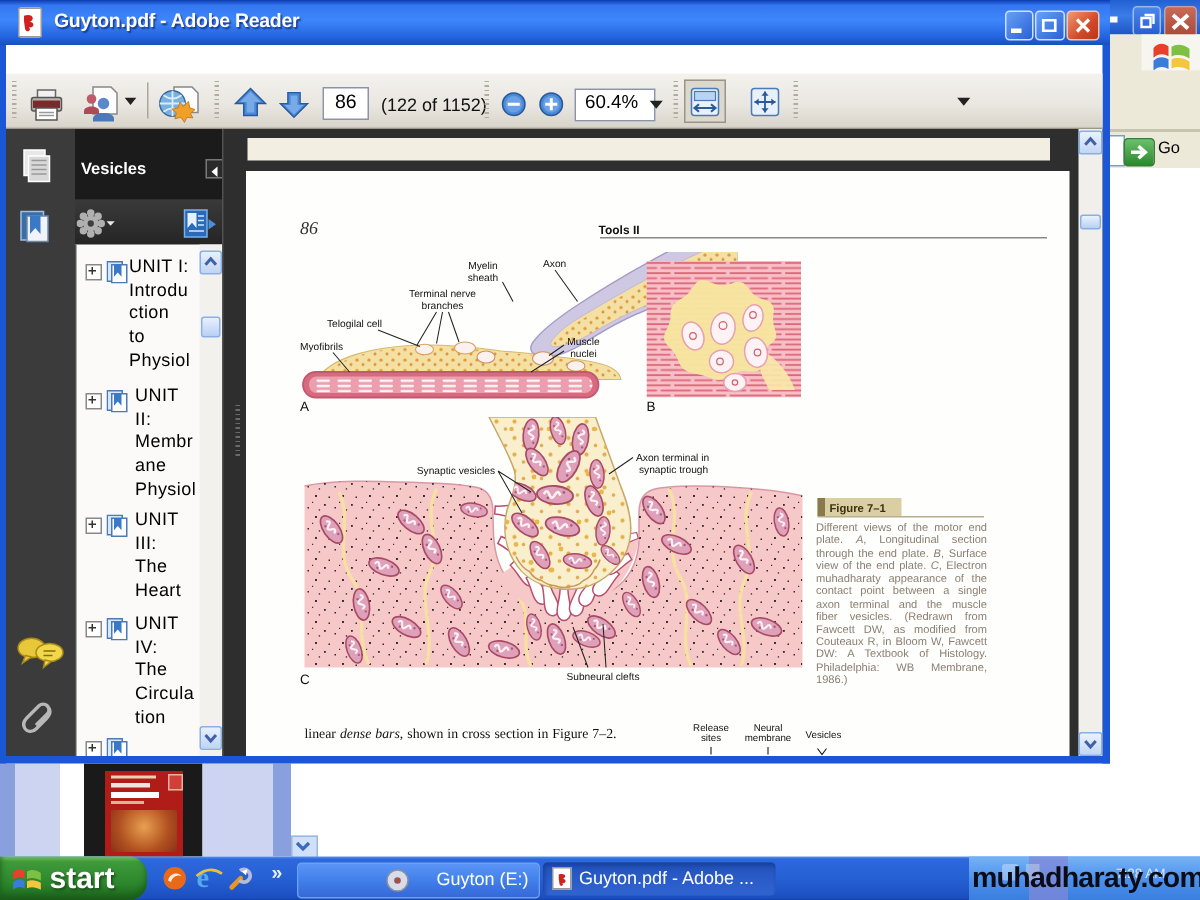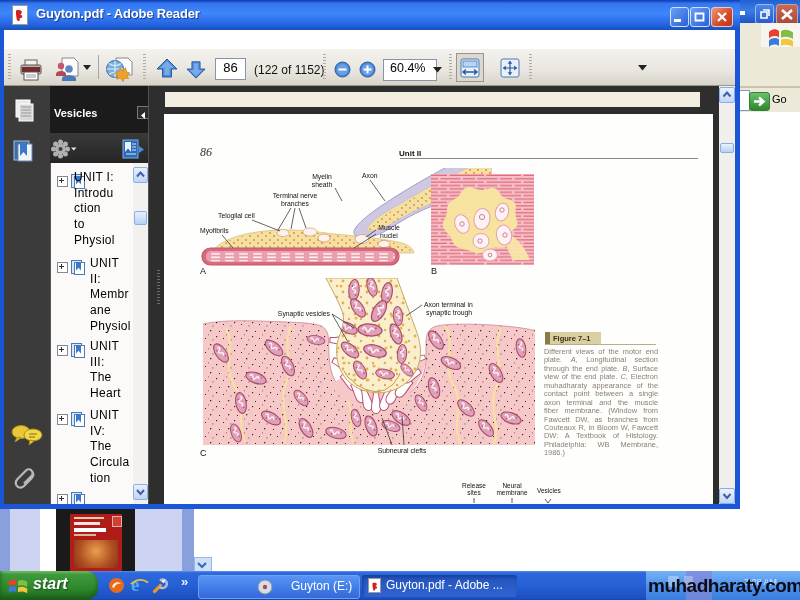--- a/index.html
+++ b/index.html
@@ -253,21 +253,21 @@
 
     <div class="abs" style="left:46px;top:77px;width:98px;height:341px;background:#fbfaf8;border-left:1px solid #555;"></div>
 
     <div class="abs" id="tree" style="left:46px;top:77px;width:87px;height:341px;overflow:hidden;font-size:12px;letter-spacing:0.3px;color:#000;line-height:15.7px;">
       <div class="abs plus" style="left:7px;top:13px;"></div>
       <svg class="abs bmk" style="left:21px;top:11px;" width="15" height="15" viewBox="0 0 15 15">
           <rect x="0.5" y="0.5" width="10" height="13" fill="#d8e8f8" stroke="#4a7ab8"></rect>
           <rect x="3.5" y="2.5" width="10" height="12" fill="#fff" stroke="#4a7ab8"></rect>
           <path d="M5 2.5v8l2.5-2.8L10 10.5v-8z" fill="#3a78c8"></path>
         </svg>
-      <div class="abs" style="left:24px;top:7px;">UNIT I:<br>Introdu<br>ction<br>to<br>Physiol</div>
+      <div class="abs" style="left:36px;top:7px;">UNIT I:<br>Introdu<br>ction<br>to<br>Physiol</div>
       <div class="abs plus" style="left:7px;top:99px;"></div>
       <svg class="abs bmk" style="left:21px;top:97px;" width="15" height="15" viewBox="0 0 15 15">
           <rect x="0.5" y="0.5" width="10" height="13" fill="#d8e8f8" stroke="#4a7ab8"></rect>
           <rect x="3.5" y="2.5" width="10" height="12" fill="#fff" stroke="#4a7ab8"></rect>
           <path d="M5 2.5v8l2.5-2.8L10 10.5v-8z" fill="#3a78c8"></path>
         </svg>
       <div class="abs" style="left:40px;top:93px;">UNIT<br>II:<br>Membr<br>ane<br>Physiol</div>
       <div class="abs plus" style="left:7px;top:182px;"></div>
       <svg class="abs bmk" style="left:21px;top:180px;" width="15" height="15" viewBox="0 0 15 15">
           <rect x="0.5" y="0.5" width="10" height="13" fill="#d8e8f8" stroke="#4a7ab8"></rect>
@@ -305,21 +305,21 @@
     </div>
 
     <div class="abs" style="left:144px;top:0;width:16px;height:418px;background:#2e2e2e;border-left:1px solid #515151;">
       <div class="abs" style="left:8px;top:184px;width:3px;height:36px;background-image:repeating-linear-gradient(180deg,#6a6a6a 0,#6a6a6a 1px,transparent 1px,transparent 3px);"></div>
     </div>
 
     <div class="abs" id="pane" style="left:160px;top:0;width:555px;height:418px;background:#2e2e2e;">
       <div class="abs" style="left:1px;top:6px;width:535px;height:15px;background:#f2eee2;"></div>
       <div class="abs" id="page" style="left:0;top:28px;width:549px;height:390px;background:#fefefc;overflow:hidden;">
         <div class="abs" style="left:36px;top:31px;font:italic 12px 'Liberation Serif',serif;color:#333;">86</div>
-        <div class="abs" style="left:235px;top:35px;font:bold 8px 'Liberation Sans',sans-serif;color:#111;">Unit II</div>
+        <div class="abs" style="left:235px;top:35px;font:bold 8px 'Liberation Sans',sans-serif;color:#111;">Tools II</div>
         <div class="abs" style="left:236px;top:44px;width:298px;height:1px;background:#888;"></div>
 
         <svg class="abs" style="left:32px;top:54px;" width="296" height="112" viewBox="0 0 296 112">
           <defs>
             <pattern id="odots" width="8" height="7" patternUnits="userSpaceOnUse">
               <circle cx="2" cy="2" r="1.1" fill="#e29a38"></circle>
               <circle cx="6" cy="5" r="1" fill="#db9343"></circle>
             </pattern>
             <pattern id="stri" width="14" height="3.5" patternUnits="userSpaceOnUse">
               <rect x="1" y="1" width="9" height="1.6" rx="0.8" fill="#fff" opacity="0.9"></rect>
@@ -549,29 +549,30 @@
         <div class="abs" style="left:389px;top:220px;font:bold 7.5px 'Liberation Sans',sans-serif;color:#3a3010;">Figure 7–1</div>
         <div class="abs" style="left:381px;top:230px;width:111px;height:1px;background:#b8ae8e;"></div>
         <div class="abs" id="cap" style="left:380px;top:234px;width:114px;font:7.4px 'Liberation Sans',sans-serif;color:#8a7e72;">
           <div class="capl">Different views of the motor end</div>
           <div class="capl">plate. <i>A</i>, Longitudinal section</div>
           <div class="capl">through the end plate. <i>B</i>, Surface</div>
           <div class="capl">view of the end plate. <i>C</i>, Electron</div>
           <div class="capl">muhadharaty appearance of the</div>
           <div class="capl">contact point between a single</div>
           <div class="capl">axon terminal and the muscle</div>
-          <div class="capl">fiber membrane. (Window from</div>
-          <div class="capl">Fawcett DW, as branches from</div>
+          <div class="capl">fiber vesicles. (Redrawn from</div>
+          <div class="capl">Fawcett DW, as modified from</div>
           <div class="capl">Couteaux R, in Bloom W, Fawcett</div>
           <div class="capl">DW: A Textbook of Histology.</div>
           <div class="capl">Philadelphia: WB Membrane,</div>
           <div>1986.)</div>
         </div>
 
         <div class="abs" style="left:39px;top:370px;width:208px;font:9.2px 'Liberation Serif',serif;color:#111;">
+          <div style="text-align:justify;text-align-last:justify;">linear <i>dense bars</i>, shown in cross section in Figure 7–2.</div>
         </div>
 
         <div class="abs" style="left:285px;top:368px;width:50px;text-align:center;font:6.5px 'Liberation Sans',sans-serif;color:#111;">Release<br>sites</div>
         <div class="abs" style="left:323px;top:368px;width:50px;text-align:center;font:6.5px 'Liberation Sans',sans-serif;color:#111;">Neural<br>membrane</div>
         <div class="abs" style="left:373px;top:373px;font:6.5px 'Liberation Sans',sans-serif;color:#111;">Vesicles</div>
         <svg class="abs" style="left:305px;top:384px;" width="90" height="6" viewBox="0 0 90 6">
           <path d="M5 0v5 M43 0v5 M76 1 l3 4 l3-4" fill="none" stroke="#111" stroke-width="0.7"></path>
         </svg>
       </div>
     </div>
@@ -594,21 +595,21 @@
 
 <div class="abs" id="taskbar" style="left:0;top:571px;width:800px;height:29px;background:linear-gradient(180deg,#5a93f0 0%,#2e68dc 6%,#2560d4 50%,#1c4fc0 95%,#1544a8 100%);">
 
   <div class="abs" style="left:0;top:0;width:98px;height:29px;border-radius:0 12px 12px 0;background:linear-gradient(180deg,#7cc26a 0%,#3f9a3c 12%,#2f8a2e 55%,#1f6a1f 100%);box-shadow:inset 0 -3px 5px #1a5a1a;">
     <svg class="abs" style="left:8px;top:5px;" width="20" height="19" viewBox="0 0 26 20">
       <path d="M1 5 C4 1.5 8 1.5 11 4 L11 10.5 C8 8.5 4 8.5 1 11.5 Z" fill="#e8402c"></path>
       <path d="M13 4.2 C16.5 2 21 2.5 25 5.5 L25 12 C21 9.5 16.5 9 13 10.7 Z" fill="#7ec043"></path>
       <path d="M1 13.5 C4 10.5 8 10.5 11 12.5 L11 19 C8 17 4 17 1 20 Z" fill="#3a7cdc"></path>
       <path d="M13 12.7 C16.5 11 21 11.5 25 14 L25 20 C21 17.5 16.5 17 13 18.7 Z" fill="#f4c63c"></path>
     </svg>
-    <span class="abs" style="left:33px;top:4px;font-size:16px;font-weight:bold;font-style:italic;color:#fff;text-shadow:1px 1px 2px #1a4a1a;">start</span>
+    <span class="abs" style="left:33px;top:4px;font-size:20px;font-weight:bold;color:#fff;text-shadow:1px 1px 2px #1a4a1a;">start</span>
   </div>
 
   <svg class="abs" style="left:108px;top:6px;" width="17" height="17" viewBox="0 0 17 17">
     <circle cx="8.5" cy="8.5" r="7.5" fill="#e86a18"></circle>
     <path d="M4 10 C5 5 11 4 13 7 C11 6 7 7 6 11 Z" fill="#fff" opacity="0.85"></path>
   </svg>
   <svg class="abs" style="left:130px;top:4px;" width="19" height="20" viewBox="0 0 19 20">
     <text x="1" y="16" font-family="Liberation Serif,serif" font-size="19" font-weight="bold" fill="#55aaee">e</text>
     <path d="M1 9 C7 4 13 4 18 7.5" fill="none" stroke="#e8c040" stroke-width="1.8"></path>
   </svg>

